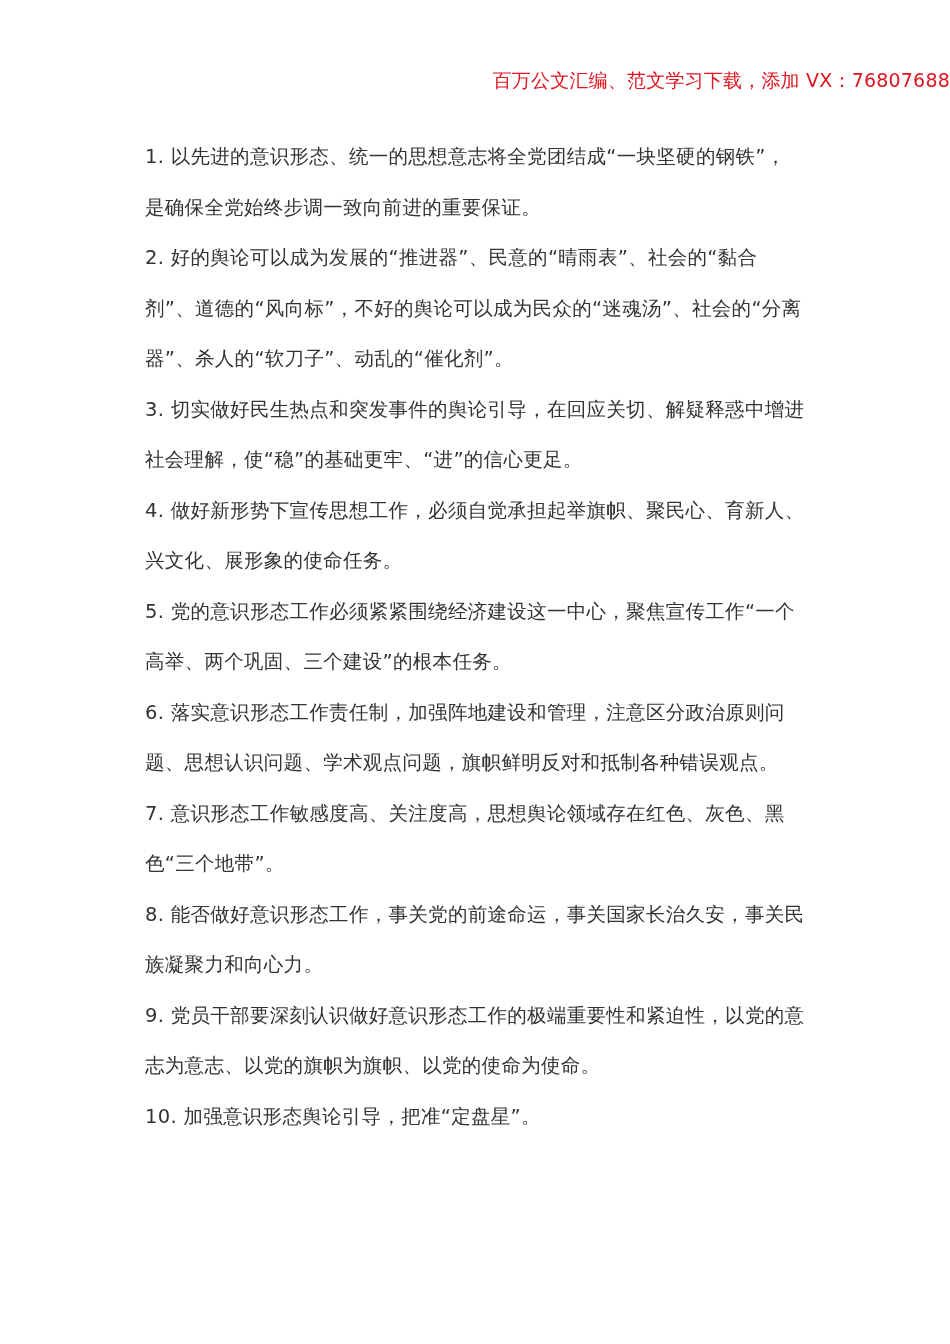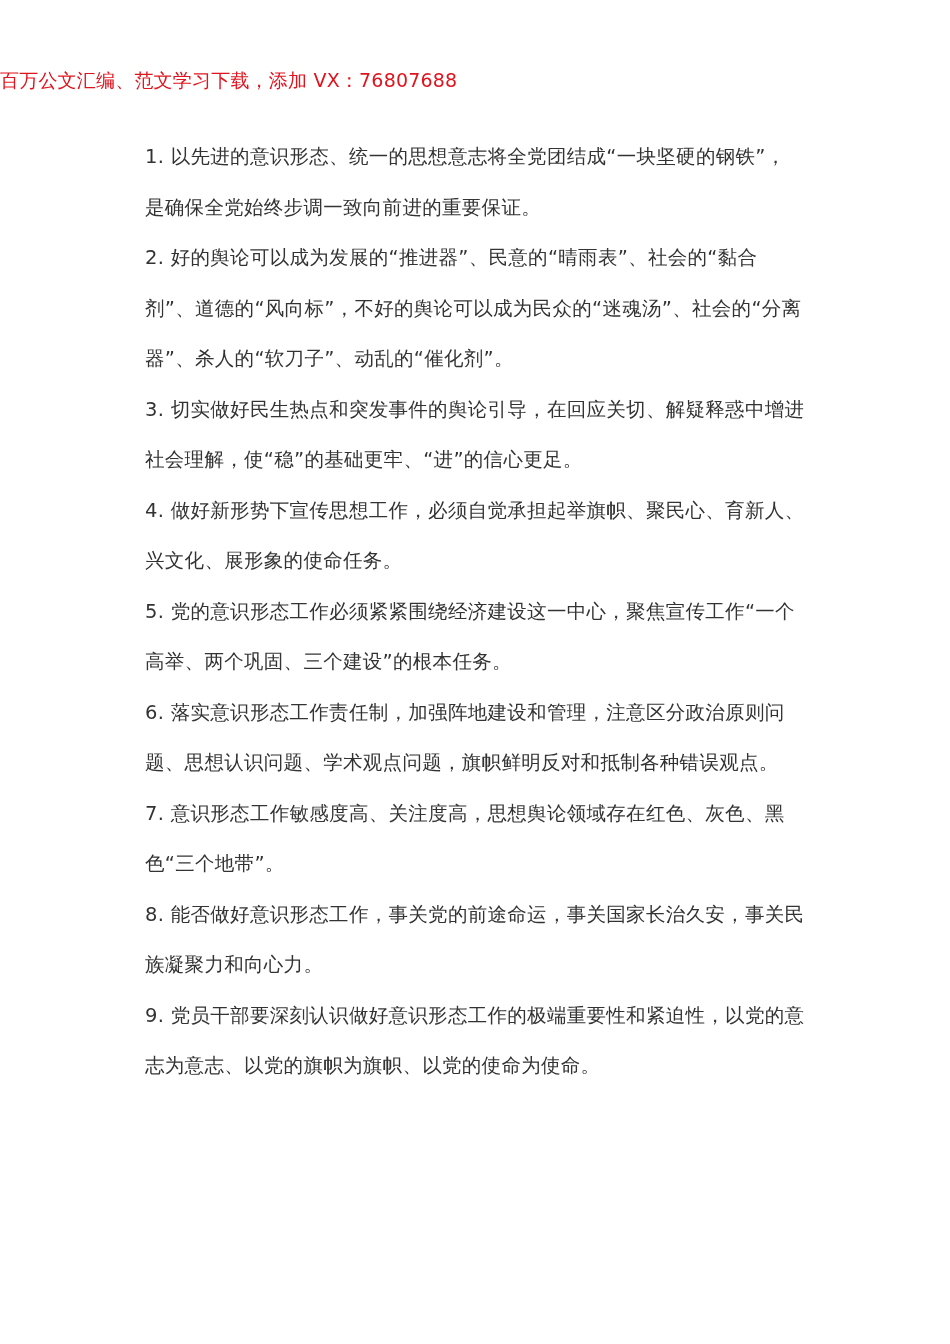--- a/index.html
+++ b/index.html
@@ -1,31 +1,32 @@
 <!DOCTYPE html>
 <html><head>
 <meta charset="utf-8">
 <style>
   html, body { margin: 0; padding: 0; background: #ffffff; }
   body { width: 950px; height: 1344px; position: relative; overflow: hidden;
          font-family: "DejaVu Sans", "Liberation Sans", sans-serif; }
-  .header { position: absolute; top: 66px; left: 0; width: 950px; text-align: left;
+  .header { position: absolute; top: 66px; left: 0; width: 950px; text-align: right;
             color: #e0141e; font-size: 19px; line-height: 28px; letter-spacing: 0.2px; }
   .body { position: absolute; top: 132px; left: 145px; width: 660px; color: #333333;
           font-size: 19.5px; }
   .para { margin: 0; line-height: 50.5px; letter-spacing: 0.3px; }
 </style>
 </head>
 <body>
 
 <div class="header">百万公文汇编、范文学习下载，添加 VX：76807688</div>
 
 <div class="body">
   <p class="para">1. 以先进的意识形态、统一的思想意志将全党团结成“一块坚硬的钢铁”，是确保全党始终步调一致向前进的重要保证。</p>
   <p class="para">2. 好的舆论可以成为发展的“推进器”、民意的“晴雨表”、社会的“黏合剂”、道德的“风向标”，不好的舆论可以成为民众的“迷魂汤”、社会的“分离器”、杀人的“软刀子”、动乱的“催化剂”。</p>
   <p class="para">3. 切实做好民生热点和突发事件的舆论引导，在回应关切、解疑释惑中增进社会理解，使“稳”的基础更牢、“进”的信心更足。</p>
   <p class="para">4. 做好新形势下宣传思想工作，必须自觉承担起举旗帜、聚民心、育新人、兴文化、展形象的使命任务。</p>
   <p class="para">5. 党的意识形态工作必须紧紧围绕经济建设这一中心，聚焦宣传工作“一个高举、两个巩固、三个建设”的根本任务。</p>
   <p class="para">6. 落实意识形态工作责任制，加强阵地建设和管理，注意区分政治原则问题、思想认识问题、学术观点问题，旗帜鲜明反对和抵制各种错误观点。</p>
   <p class="para">7. 意识形态工作敏感度高、关注度高，思想舆论领域存在红色、灰色、黑色“三个地带”。</p>
   <p class="para">8. 能否做好意识形态工作，事关党的前途命运，事关国家长治久安，事关民族凝聚力和向心力。</p>
   <p class="para">9. 党员干部要深刻认识做好意识形态工作的极端重要性和紧迫性，以党的意志为意志、以党的旗帜为旗帜、以党的使命为使命。</p>
+  <p class="para">10. 加强意识形态舆论引导，把准“定盘星”。</p>
 </div>
 
 </body></html>

